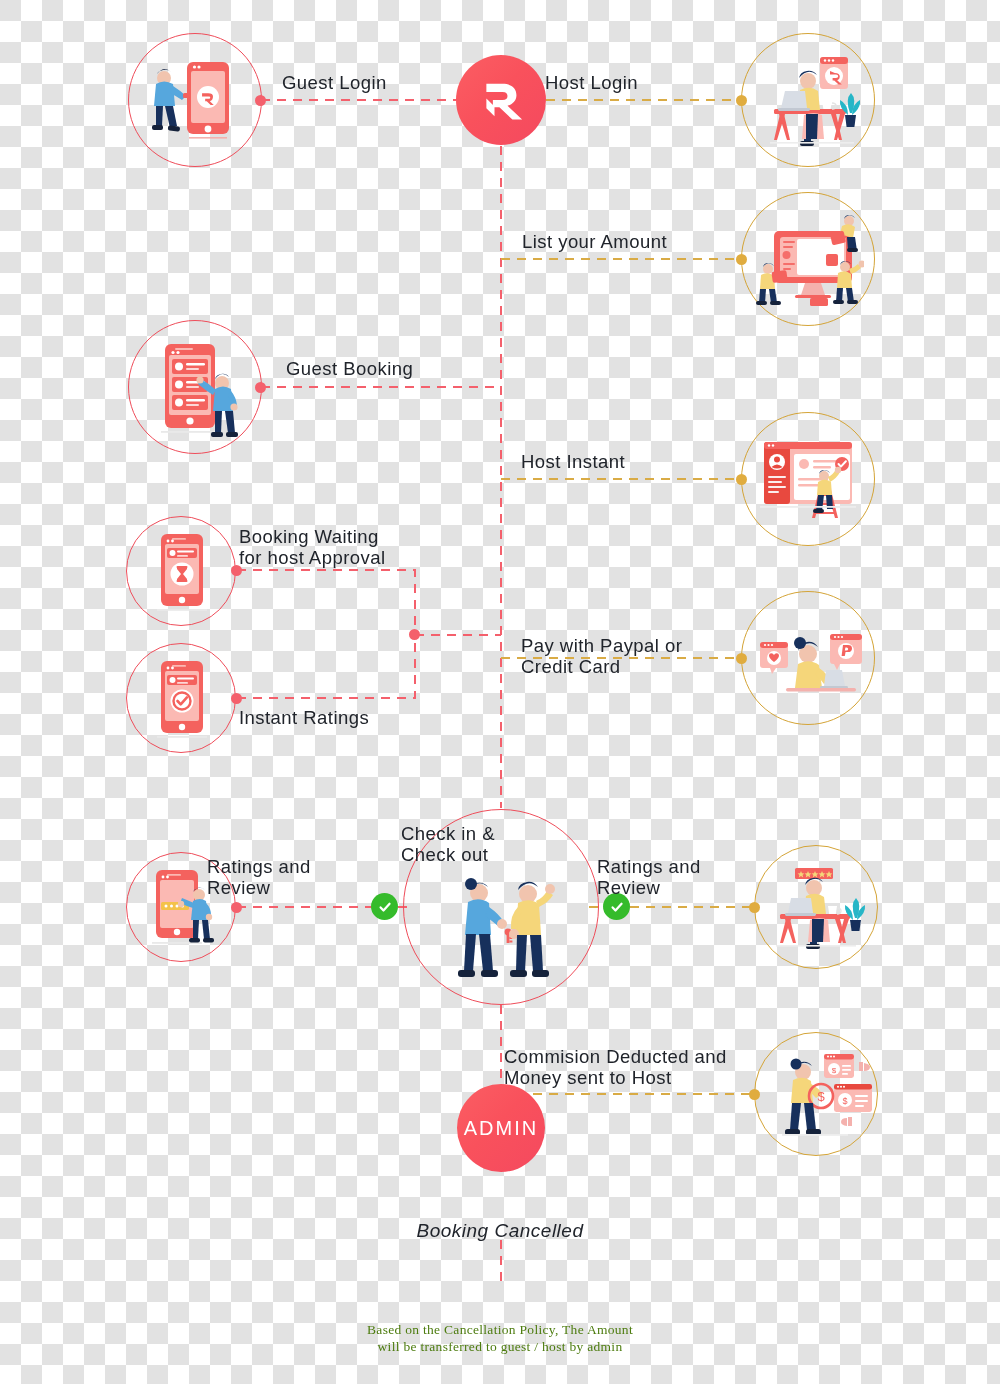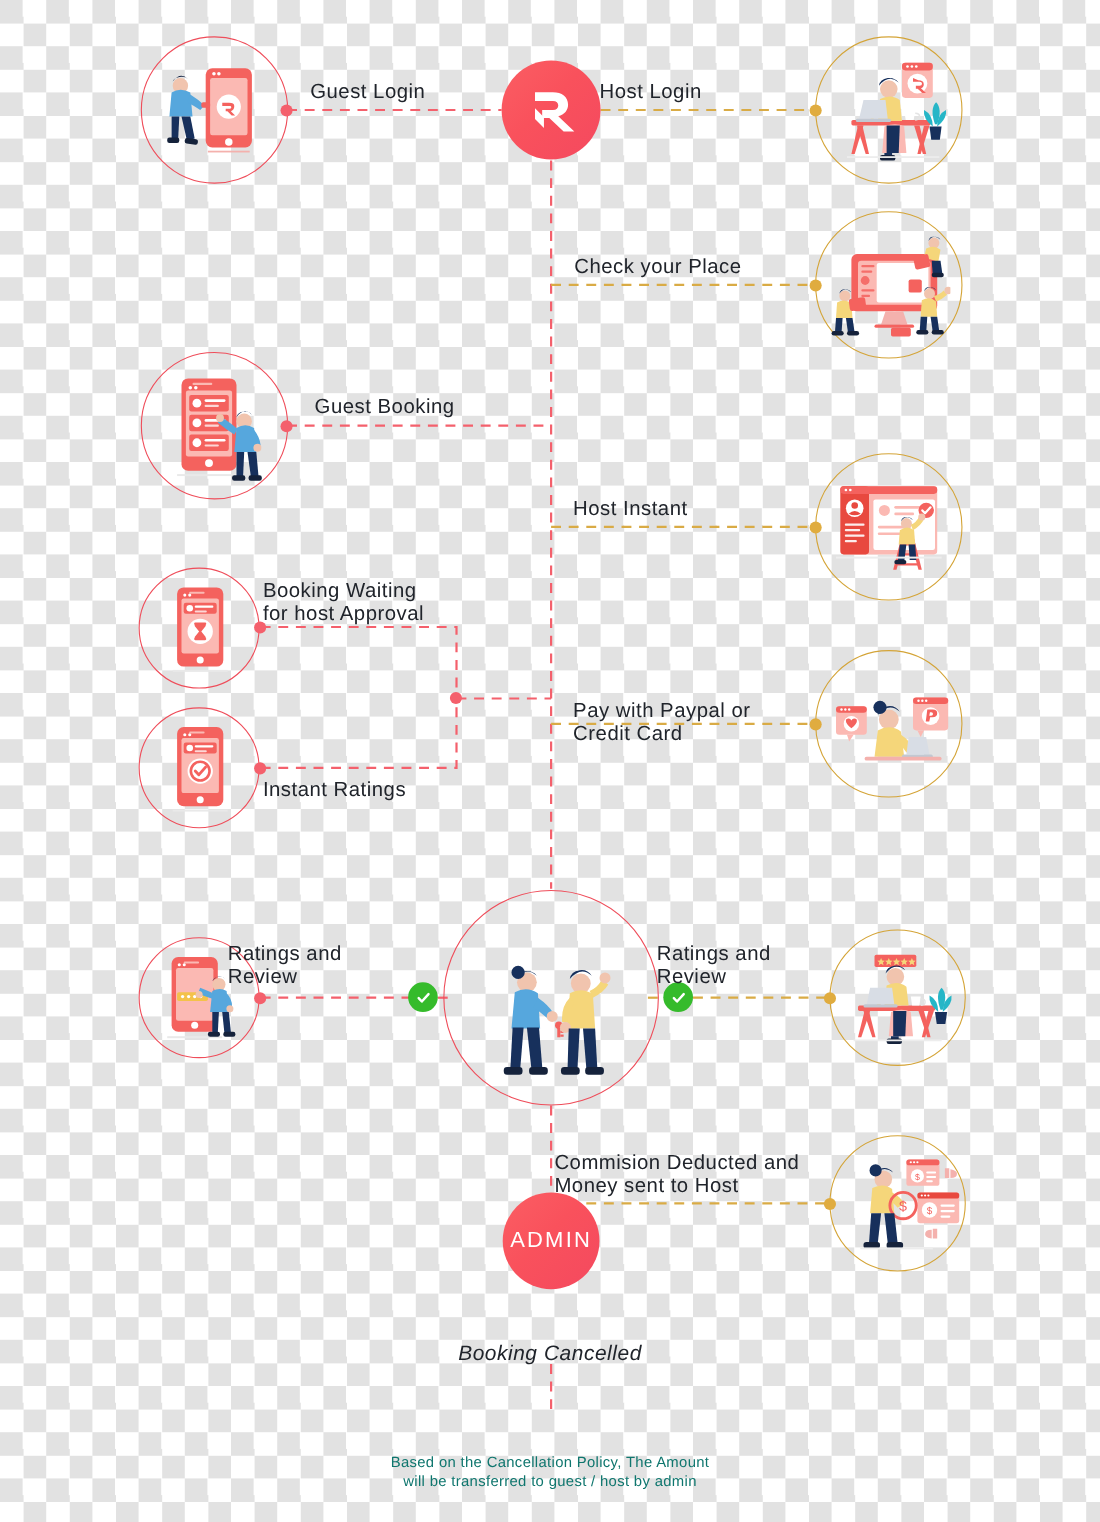--- a/index.html
+++ b/index.html
@@ -47,22 +47,23 @@
     font-family:"Liberation Sans", sans-serif;
   }
   .lbl.c{}
 
   .bottom-title{
     position:absolute;left:0;width:1000px;text-align:center;
     font-size:19px;color:#20242b;letter-spacing:.5px;
   }
   .bottom-sub{
     position:absolute;left:0;width:1000px;text-align:center;
-    font-size:13.5px;color:#0f766e;line-height:17px;letter-spacing:.3px;
+    font-size:13.5px;color:#4d7c0f;line-height:17px;letter-spacing:.3px;
     white-space:pre-line;
+    font-family:Liberation Serif, serif;
   }
 
   
   .check{
     position:absolute;width:27px;height:27px;border-radius:50%;
     background:#35bb2b;display:flex;align-items:center;justify-content:center;
   }
   .check svg{width:16px;height:16px;display:block;}
 
   
@@ -269,20 +270,22 @@
       <path d="M52 54 l6 0 l2 19 l-6 0z" fill="#17305c"></path>
       <rect x="39" y="72" width="11" height="4.5" rx="2" fill="#15223b"></rect>
       <rect x="53" y="72" width="11" height="4.5" rx="2" fill="#15223b"></rect>
     </svg>
   </div>
   <div class="lbl c" style="left:207px;top:856px;width:200px;">Ratings and
 Review</div>
   <div class="dot red" style="left:231px;top:902px;"></div>
 
   <div class="node big" style="left:403px;top:809px;width:196px;height:196px;"></div>
+  <div class="lbl c" style="left:401px;top:823px;width:200px;">Check in &amp;
+Check out</div>
   <div class="art" style="left:452px;top:874px;">
     <svg width="106" height="122" viewBox="0 0 106 122">
 
       <circle cx="27" cy="19" r="9" fill="#f1c4ae"></circle>
       <path d="M17 16 q9 -12 19 -3 q-4 -5 -11 -4 q-7 1 -8 7z" fill="#17305c"></path>
       <circle cx="19" cy="10" r="6" fill="#17305c"></circle>
       <path d="M16 28 q11 -6 21 1 l2 32 l-26 0z" fill="#56a7dd"></path>
       <path d="M37 33 q10 7 14 14 l-5 5 q-7 -6 -13 -10z" fill="#56a7dd"></path>
       <circle cx="50" cy="50" r="5" fill="#f1c4ae"></circle>
       <path d="M14 60 l10 0 l-3 37 l-9 0z" fill="#17305c"></path>
@@ -406,21 +409,21 @@
       <path d="M86 58 q7 -4 13 1 l1 14 l-15 0z" fill="#f5d67a"></path>
       <path d="M99 59 q6 -2 10 -6 l-3 -4 q-4 4 -9 5z" fill="#f5d67a"></path>
       <circle cx="110" cy="49" r="3.4" fill="#f1c4ae"></circle>
       <path d="M85 73 l6 0 l-1 14 l-6 0z" fill="#17305c"></path>
       <path d="M94 73 l6 0 l2 14 l-6 0z" fill="#17305c"></path>
       <rect x="81" y="85" width="11" height="4" rx="2" fill="#15223b"></rect>
       <rect x="95" y="85" width="11" height="4" rx="2" fill="#15223b"></rect>
       <rect x="58" y="83" width="18" height="8" rx="1.6" fill="#f4625e"></rect>
     </svg>
   </div>
-  <div class="lbl c" style="left:522px;top:231px;width:200px;">Check your Place</div>
+  <div class="lbl c" style="left:522px;top:231px;width:200px;">List your Amount</div>
   <div class="dot gold" style="left:736px;top:254px;"></div>
 
   <div class="node gold" style="left:741px;top:412px;width:134px;height:134px;"></div>
   <div class="art" style="left:758px;top:438px;">
     <svg width="104" height="86" viewBox="0 0 104 86">
       <rect x="6" y="4" width="88" height="62" rx="3" fill="#fbb9b3"></rect>
       <rect x="6" y="4" width="26" height="62" rx="3" fill="#e8493f"></rect>
       <rect x="6" y="4" width="88" height="7" rx="3" fill="#f4625e"></rect>
       <circle cx="11" cy="7.5" r="1.2" fill="#fff"></circle>
         <circle cx="15" cy="7.5" r="1.2" fill="#fff"></circle>

